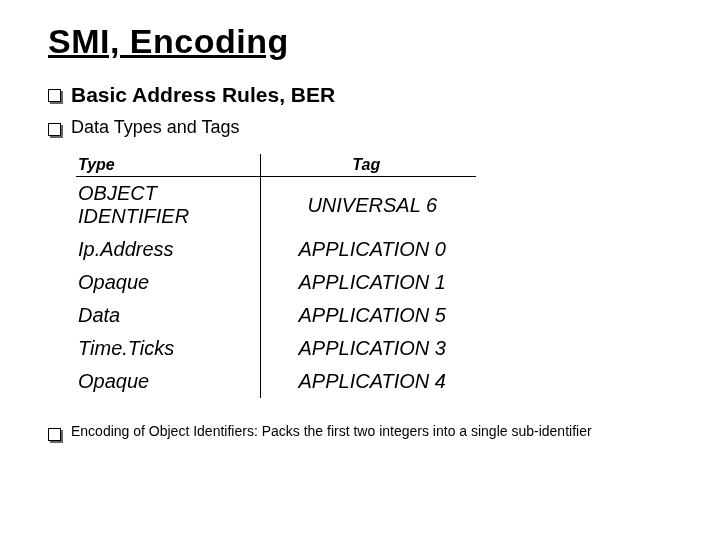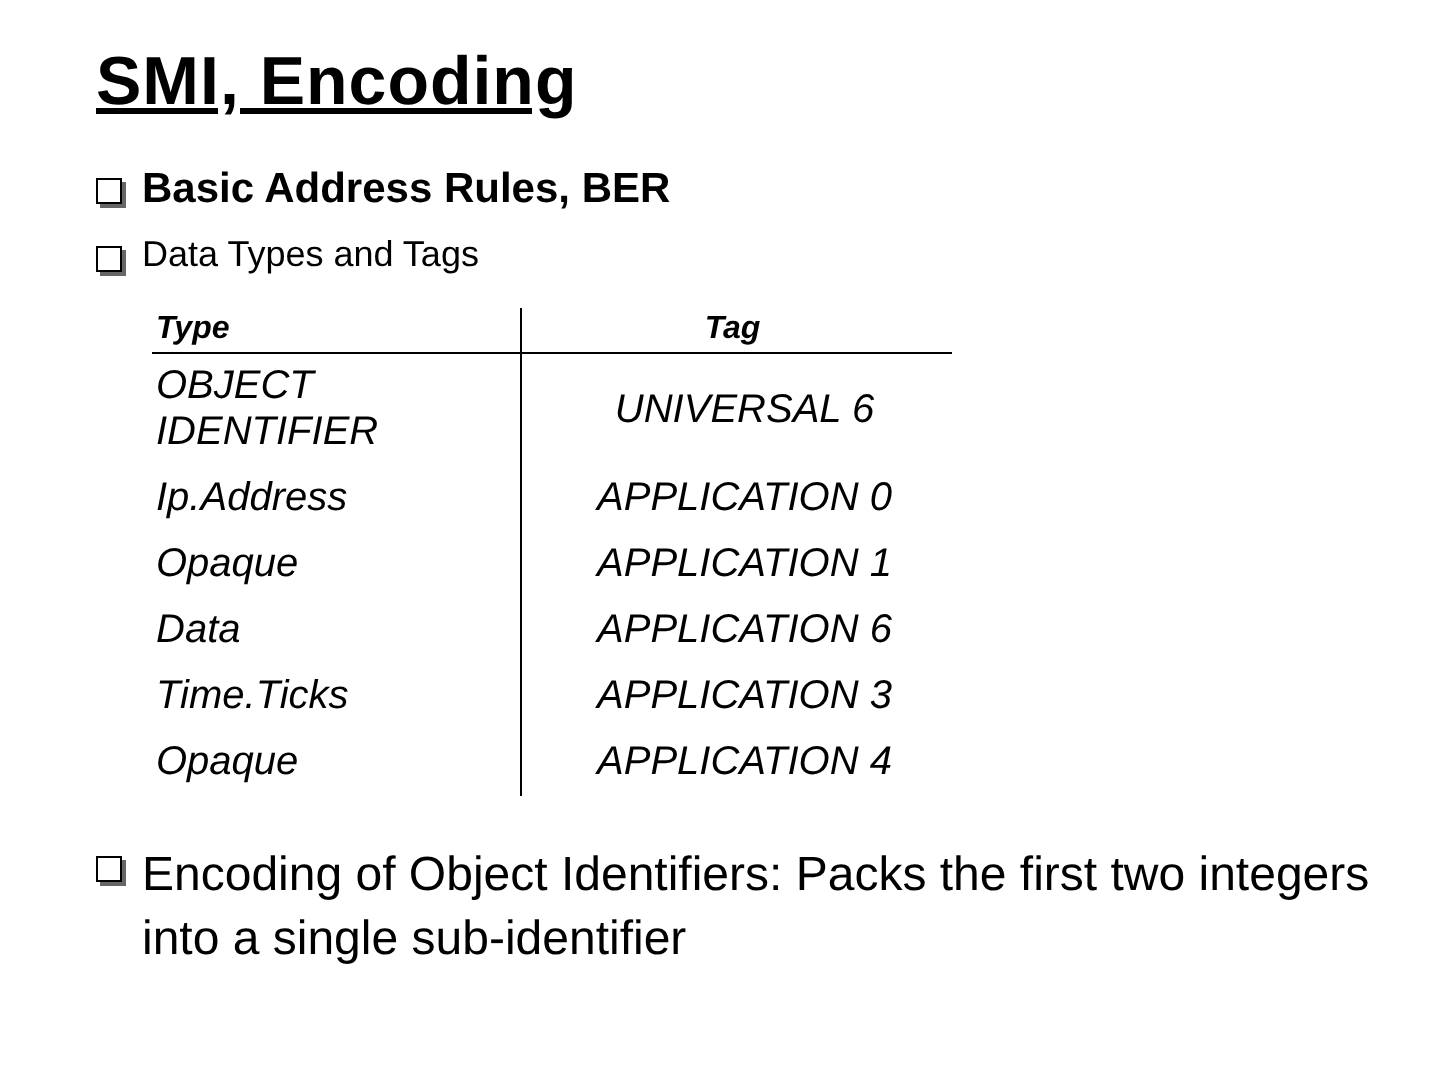--- a/index.html
+++ b/index.html
@@ -48,21 +48,21 @@
   }
   .b0 .text {
     font-size: 21px;
     font-weight: bold;
   }
   .b1 .text {
     font-size: 18px;
     font-weight: normal;
   }
   .b2 .text {
-    font-size: 24px;
+    font-size: 14px;
     font-weight: normal;
     line-height: 1.35;
   }
   .table-wrap {
     margin: 6px 0 14px 28px;
   }
   table.datatable {
     border-collapse: collapse;
     width: 400px;
     font-style: italic;
@@ -136,21 +136,21 @@
               <tr>
                 <td class="col-type">Ip.Address</td>
                 <td class="col-tag">APPLICATION 0</td>
               </tr>
               <tr>
                 <td class="col-type">Opaque</td>
                 <td class="col-tag">APPLICATION 1</td>
               </tr>
               <tr>
                 <td class="col-type">Data</td>
-                <td class="col-tag">APPLICATION 6</td>
+                <td class="col-tag">APPLICATION 5</td>
               </tr>
               <tr>
                 <td class="col-type">Time.Ticks</td>
                 <td class="col-tag">APPLICATION 3</td>
               </tr>
               <tr>
                 <td class="col-type">Opaque</td>
                 <td class="col-tag">APPLICATION 4</td>
               </tr>
             </tbody>

